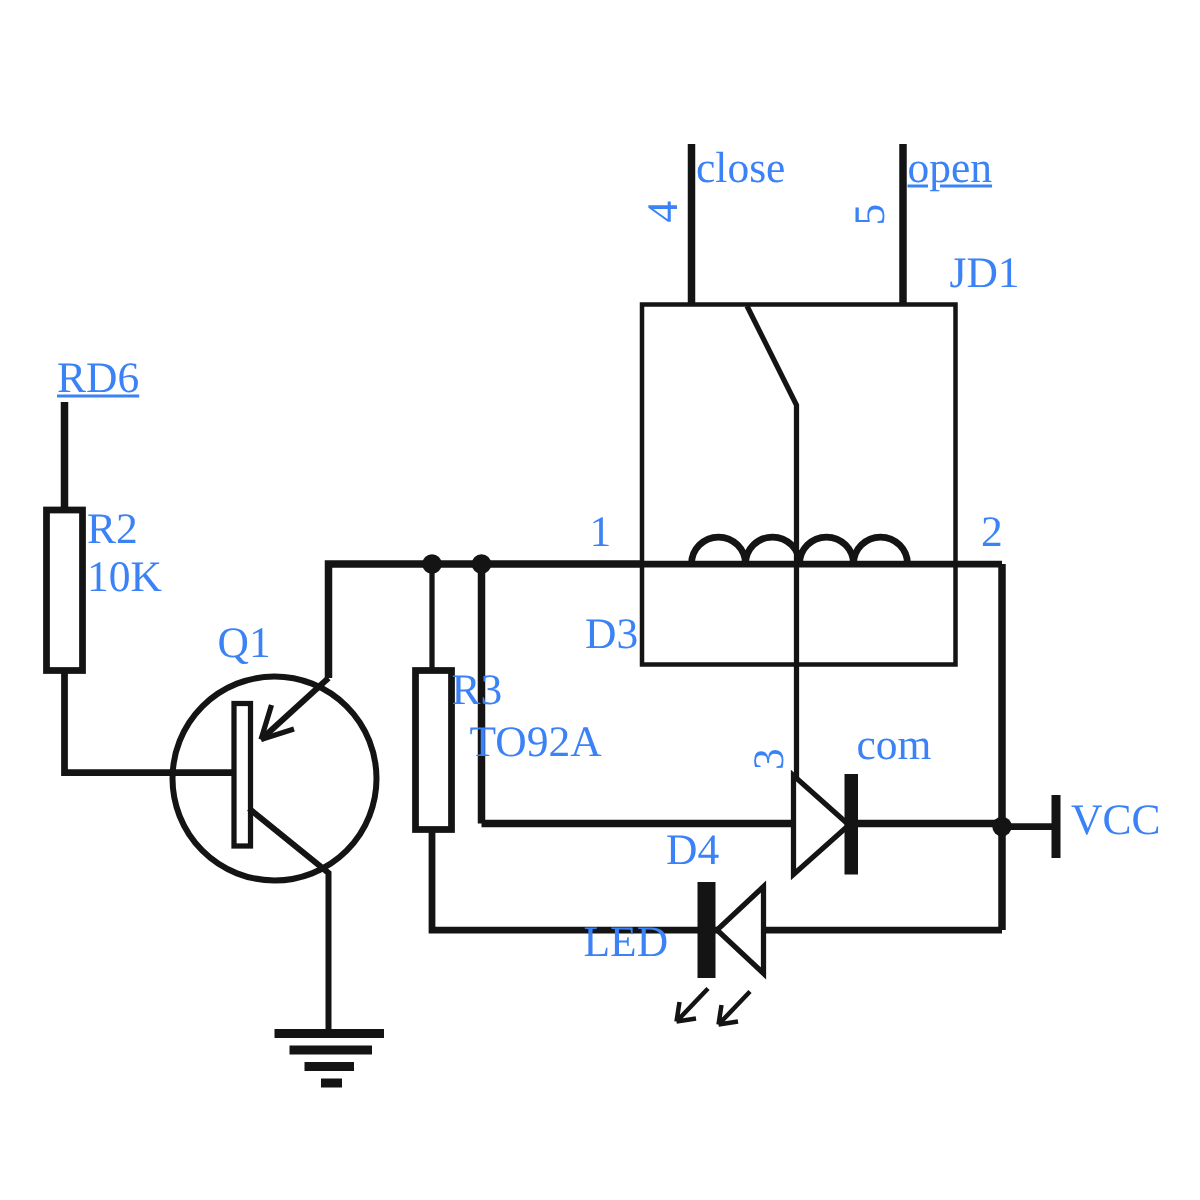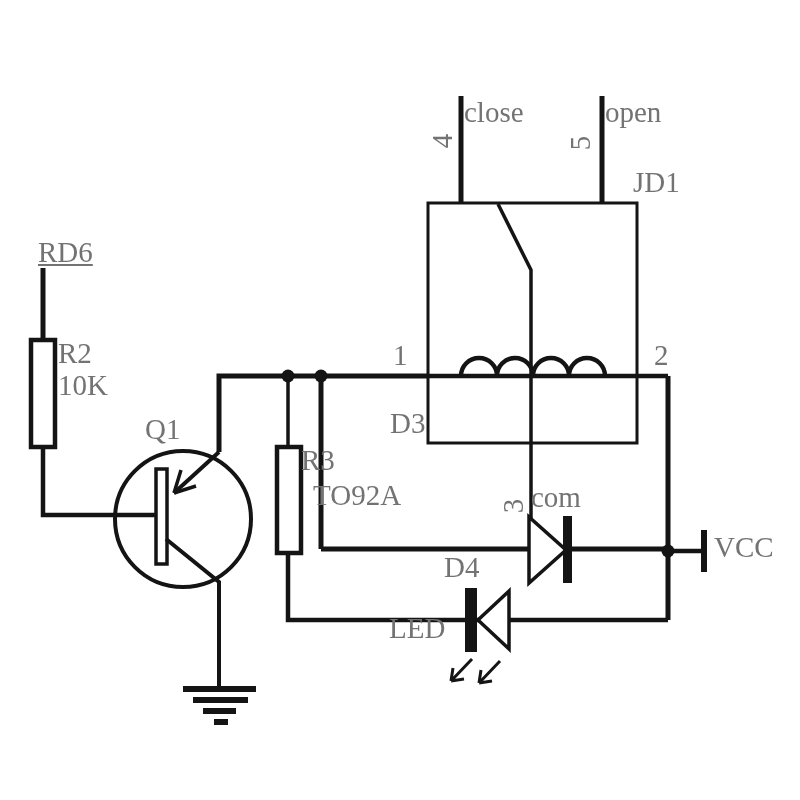--- a/index.html
+++ b/index.html
@@ -15,21 +15,21 @@
     font-family: "Liberation Serif", "DejaVu Serif", serif;
     overflow: hidden;
   }
   .artwork {
     position: absolute;
     left: 0;
     top: 0;
   }
   .lbl {
     position: absolute;
-    color: #737373;
+    color: #3b82f6;
     font-size: 29px;
     line-height: 1;
     white-space: nowrap;
     user-select: none;
   }
   .rot {
     width: 30px;
     height: 30px;
     display: flex;
     align-items: center;
@@ -106,27 +106,27 @@
   </svg>
 
   <div class="lbl" style="left:38px; top:238px;text-decoration:underline;">RD6</div>
   <div class="lbl" style="left:58px; top:339px;">R2</div>
   <div class="lbl" style="left:58px; top:371px;">10K</div>
   <div class="lbl" style="left:145px; top:415px;">Q1</div>
   <div class="lbl" style="left:313px; top:481px;">TO92A</div>
   <div class="lbl" style="left:301px; top:446px;">R3</div>
 
   <div class="lbl" style="left:464px; top:98px;">close</div>
-  <div class="lbl" style="left:605px; top:98px;">open</div>
+  <div class="lbl" style="left:605px; top:98px;text-decoration:underline;">open</div>
   <div class="lbl rot" style="left:427px; top:126px;">4</div>
   <div class="lbl rot" style="left:565px; top:128px;">5</div>
   <div class="lbl" style="left:633px; top:168px;">JD1</div>
   <div class="lbl" style="left:393px; top:341px;">1</div>
   <div class="lbl" style="left:654px; top:341px;">2</div>
   <div class="lbl rot" style="left:498px; top:491px;">3</div>
-  <div class="lbl" style="left:531px; top:483px;">com</div>
+  <div class="lbl" style="left:531px; top:483px;padding-left:40px;">com</div>
 
   <div class="lbl" style="left:390px; top:409px;text-align:center;">D3</div>
   <div class="lbl" style="left:444px; top:553px;">D4</div>
   <div class="lbl" style="left:389px; top:614px;text-align:center;">LED</div>
   <div class="lbl" style="left:714px; top:533px;font-family:Liberation Serif, serif;">VCC</div>
 
 </div>
 
 </body></html>

